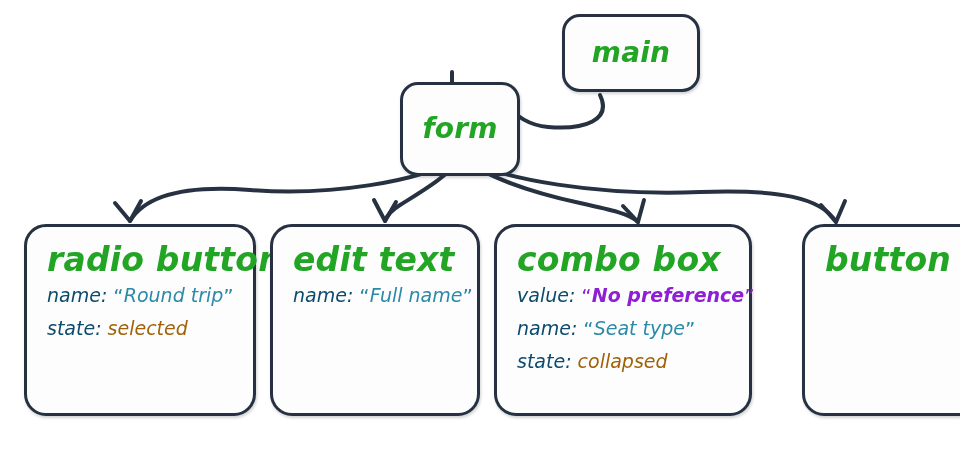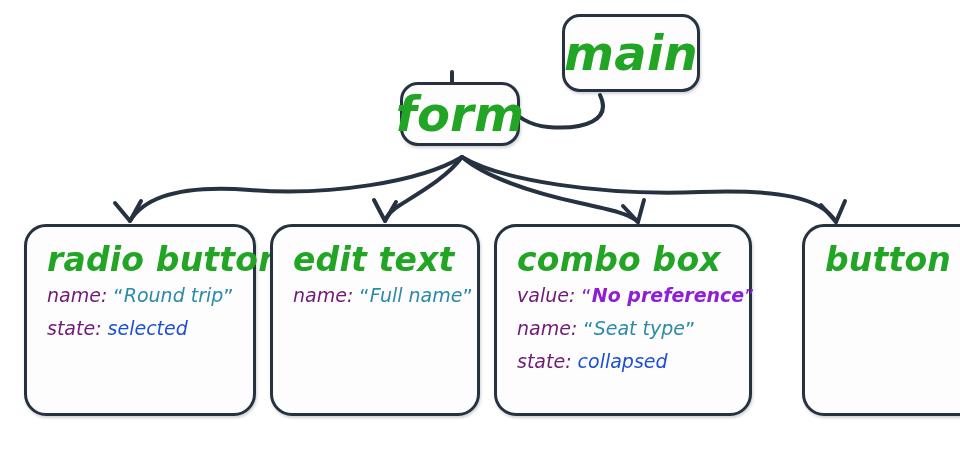--- a/index.html
+++ b/index.html
@@ -51,58 +51,58 @@
   .role-name {
     font-family: "DejaVu Sans", sans-serif;
     font-style: italic;
     font-weight: bold;
     color: #22a524;
     letter-spacing: 0.2px;
     line-height: 1;
     white-space: nowrap;
   }
   .node.role .role-name {
-    font-size: 48px;
+    font-size: 28px;
   }
   .node.leaf .role-name {
     font-size: 33px;
     display: block;
     margin: 2px 0 10px 4px;
   }
 
   .prop {
     font-family: "DejaVu Sans", sans-serif;
     font-style: italic;
     font-size: 19px;
     line-height: 1.02;
     white-space: nowrap;
     margin: 0 0 13px 4px;
     color: #1b1b1b;
   }
   .prop-key {
-    color: #701a75;
+    color: #0c4a6e;
     font-weight: normal;
   }
   .quote {
     color: #2b8aa8;
     font-style: normal;
     font-size: 20px;
     vertical-align: top;
     line-height: 1;
   }
   .quote.purple {
     color: #8e1fd6;
   }
   .val-link {
     color: #2b8aa8;
     text-underline-offset: 2px;
     font-style: italic;
   }
   .val-state {
-    color: #1d4ed8;
+    color: #a16207;
     font-style: italic;
   }
   .val-value {
     color: #8e1fd6;
     font-style: italic;
     font-weight: bold;
   }
 </style>
 </head>
 <body>
@@ -152,21 +152,21 @@
     <g>
       <path class="edge-path" d="M 462 157 C 500 180, 600 196, 700 192 C 780 189, 822 198, 836 222"></path>
       <path class="edge-head" d="M 836 222 L 821 205 M 836 222 L 845 201"></path>
     </g>
   </svg>
 
   <div class="node role" style="left:562px; top:14px; width:138px; height:78px;">
     <span class="role-name">main</span>
   </div>
 
-  <div class="node role" style="left:400px; top:82px; width:120px; height:64px;">
+  <div class="node role" style="left:400px; top:82px; width:120px; height:94px;">
     <span class="role-name">form</span>
   </div>
 
   <div class="node leaf" style="left:24px; top:224px; width:232px; height:192px;">
     <span class="role-name">radio button</span>
 
     <div class="prop">
       <span class="prop-key">name:</span>
       <span class="quote">“</span><span class="val-link">Round trip</span><span class="quote">”</span>
     </div>

